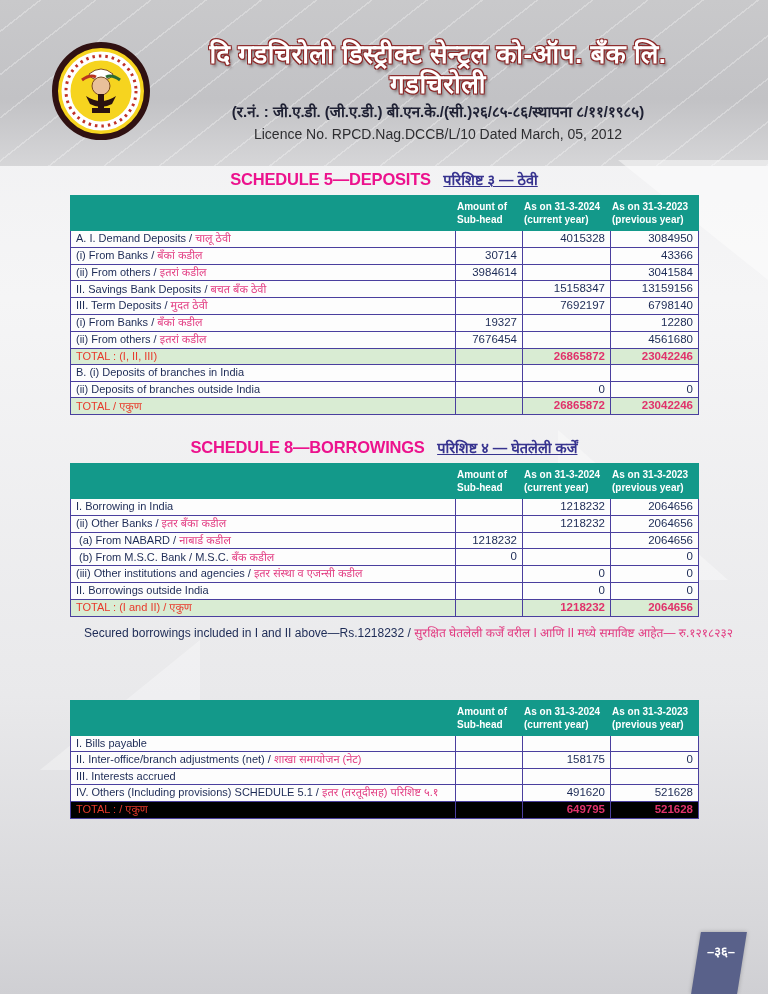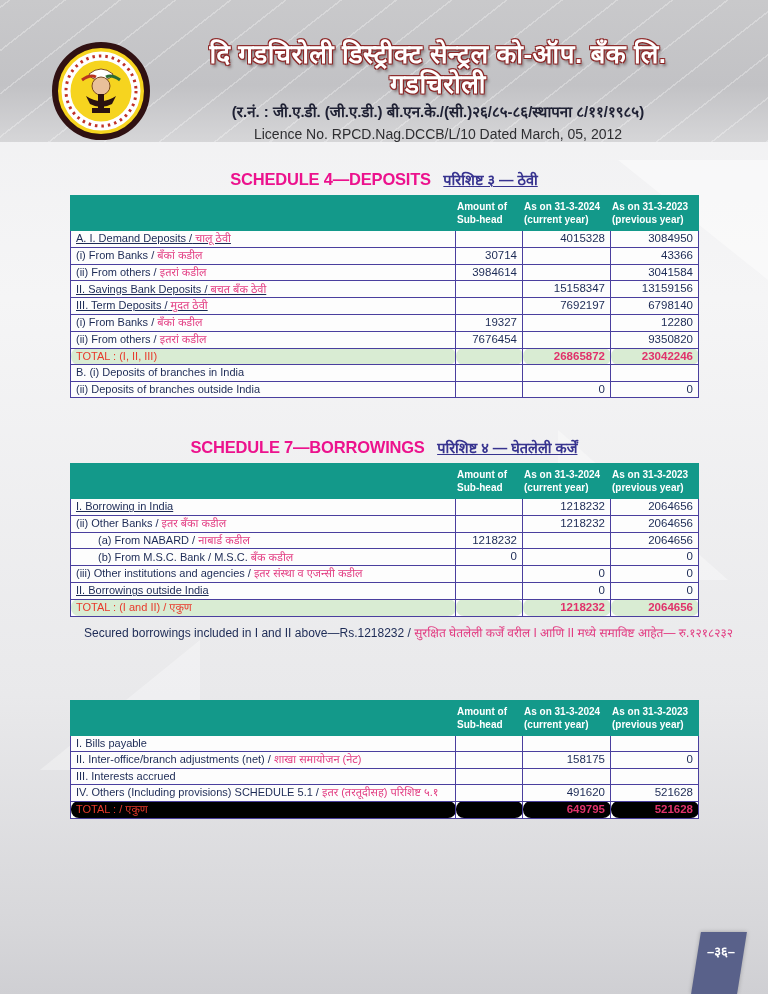--- a/index.html
+++ b/index.html
@@ -4,21 +4,21 @@
 <style>
   html,body{margin:0;padding:0;background:#888;}
   .page{
     position:relative; width:768px; height:994px; margin:0 auto;
     background:linear-gradient(180deg,#efeff1 0%,#f5f5f6 30%,#e9e9eb 70%,#d7d7da 93%,#cfcfd3 100%);
     overflow:hidden;
     font-family:"Liberation Sans","DejaVu Sans",sans-serif;
   }
   
   .masthead{
-    position:absolute; top:0; left:0; width:768px; height:142px;
+    position:absolute; top:0; left:0; width:768px; height:166px;
     background:
       repeating-linear-gradient(-38deg, rgba(255,255,255,.28) 0 1.5px, rgba(0,0,0,0) 1.5px 34px),
       linear-gradient(180deg,#c9c9cb 0%,#c2c2c5 60%,#d6d6d8 100%);
   }
   .logo{position:absolute; top:42px; left:52px; width:98px; height:98px;}
   .header-text{position:absolute; top:40px; left:158px; width:560px; text-align:center;}
   .bank-name{
     font-size:26px; font-weight:bold; color:#fff; letter-spacing:.5px; line-height:1.15;
     text-shadow:-1px -1px 0 #8c2424,1px -1px 0 #8c2424,-1px 1px 0 #8c2424,1px 1px 0 #8c2424,2px 3px 3px rgba(40,10,10,.45);
   }
@@ -45,24 +45,24 @@
     border:1px solid var(--teal-header,#13998a); border-left:1px solid rgba(255,255,255,.65);
   }
   thead th:first-child{border-left:1px solid var(--teal-header,#13998a);}
   tbody td{
     border:1px solid var(--table-border,#4a3f9e);
     font-size:11px; height:13px; padding:1px 5px; line-height:1.2;
     white-space:nowrap; overflow:hidden; background:#fdfdfd;
   }
   td.label .en{color:var(--label-navy,#1c2a55); font-weight:500;}
   td.label .mr{color:var(--marathi-pink,#e23a80); font-weight:500;}
-  td.label.indent{padding-left:27px;}
-  .lbl.u{text-decoration:underline; text-decoration-color:var(--label-navy,#1c2a55);}
+  td.label.indent{padding-left:8px;}
+  .lbl.u{text-decoration-color:var(--label-navy,#1c2a55);}
   td.num{text-align:right; color:var(--label-navy,#1c2a55); font-size:11.5px;}
-  tr.total td{font-weight:bold;border-radius:8px;}
+  tr.total td{font-weight:bold;}
   tr.total-green td{background:var(--total-bg,#d9ecd3);}
   tr.total-white td{background:#000000;}
   tr.total td.label .en, tr.total td.label .mr{color:var(--total-label-red,#e8392b);}
   tr.total td.num{color:var(--total-value-pink,#e0326b);padding-left:27px;}
   .note{margin-top:7px; padding-left:14px; font-size:12px; white-space:nowrap;}
   .note .en{color:var(--label-navy,#1c2a55); font-weight:500;}
   .note .mr{color:var(--marathi-pink,#e23a80); font-weight:500;}
   
   .page-band{
     position:absolute; bottom:0; right:26px; width:46px; height:62px;
@@ -101,21 +101,21 @@
     </div>
   </div>
 
   <div class="poly p1"></div>
   <div class="poly p2"></div>
   <div class="poly p3"></div>
   <div class="poly p4"></div>
 
   <div class="sched" id="sched-0">
     <div class="sched-title">
-      <span class="title-en">SCHEDULE 4—DEPOSITS</span>
+      <span class="title-en">SCHEDULE 5—DEPOSITS</span>
       <span class="title-mr">परिशिष्ट ३ — ठेवी</span>
     </div>
     <table>
       <colgroup>
           <col class="c-label">
           <col class="c-sub">
           <col class="c-cur">
           <col class="c-prev">
         </colgroup>
       <thead>
@@ -160,47 +160,53 @@
           <tr>
             <td class="label"><span class="lbl"><span class="en">(i) From Banks /</span><span class="mr"> बँकां कडील</span></span></td>
             <td class="num">19327</td>
             <td class="num"></td>
             <td class="num">12280</td>
           </tr>
           <tr>
             <td class="label"><span class="lbl"><span class="en">(ii) From others /</span><span class="mr"> इतरां कडील</span></span></td>
             <td class="num">7676454</td>
             <td class="num"></td>
-            <td class="num">9350820</td>
+            <td class="num">4561680</td>
           </tr>
           <tr class="total total-green">
             <td class="label"><span class="lbl"><span class="en">TOTAL : (I, II, III)</span><span class="mr"></span></span></td>
             <td class="num"></td>
             <td class="num">26865872</td>
             <td class="num">23042246</td>
           </tr>
           <tr>
             <td class="label"><span class="lbl"><span class="en">B. (i) Deposits of branches in India</span><span class="mr"></span></span></td>
             <td class="num"></td>
             <td class="num"></td>
             <td class="num"></td>
           </tr>
           <tr>
             <td class="label"><span class="lbl"><span class="en">(ii) Deposits of branches outside India</span><span class="mr"></span></span></td>
             <td class="num"></td>
             <td class="num">0</td>
             <td class="num">0</td>
           </tr>
+          <tr class="total total-green">
+            <td class="label"><span class="lbl"><span class="en">TOTAL /</span><span class="mr"> एकुण</span></span></td>
+            <td class="num"></td>
+            <td class="num">26865872</td>
+            <td class="num">23042246</td>
+          </tr>
         </tbody>
     </table>
   </div>
 
   <div class="sched" id="sched-1">
     <div class="sched-title">
-      <span class="title-en">SCHEDULE 7—BORROWINGS</span>
+      <span class="title-en">SCHEDULE 8—BORROWINGS</span>
       <span class="title-mr">परिशिष्ट ४ — घेतलेली कर्जें</span>
     </div>
     <table>
       <colgroup>
           <col class="c-label">
           <col class="c-sub">
           <col class="c-cur">
           <col class="c-prev">
         </colgroup>
       <thead>

